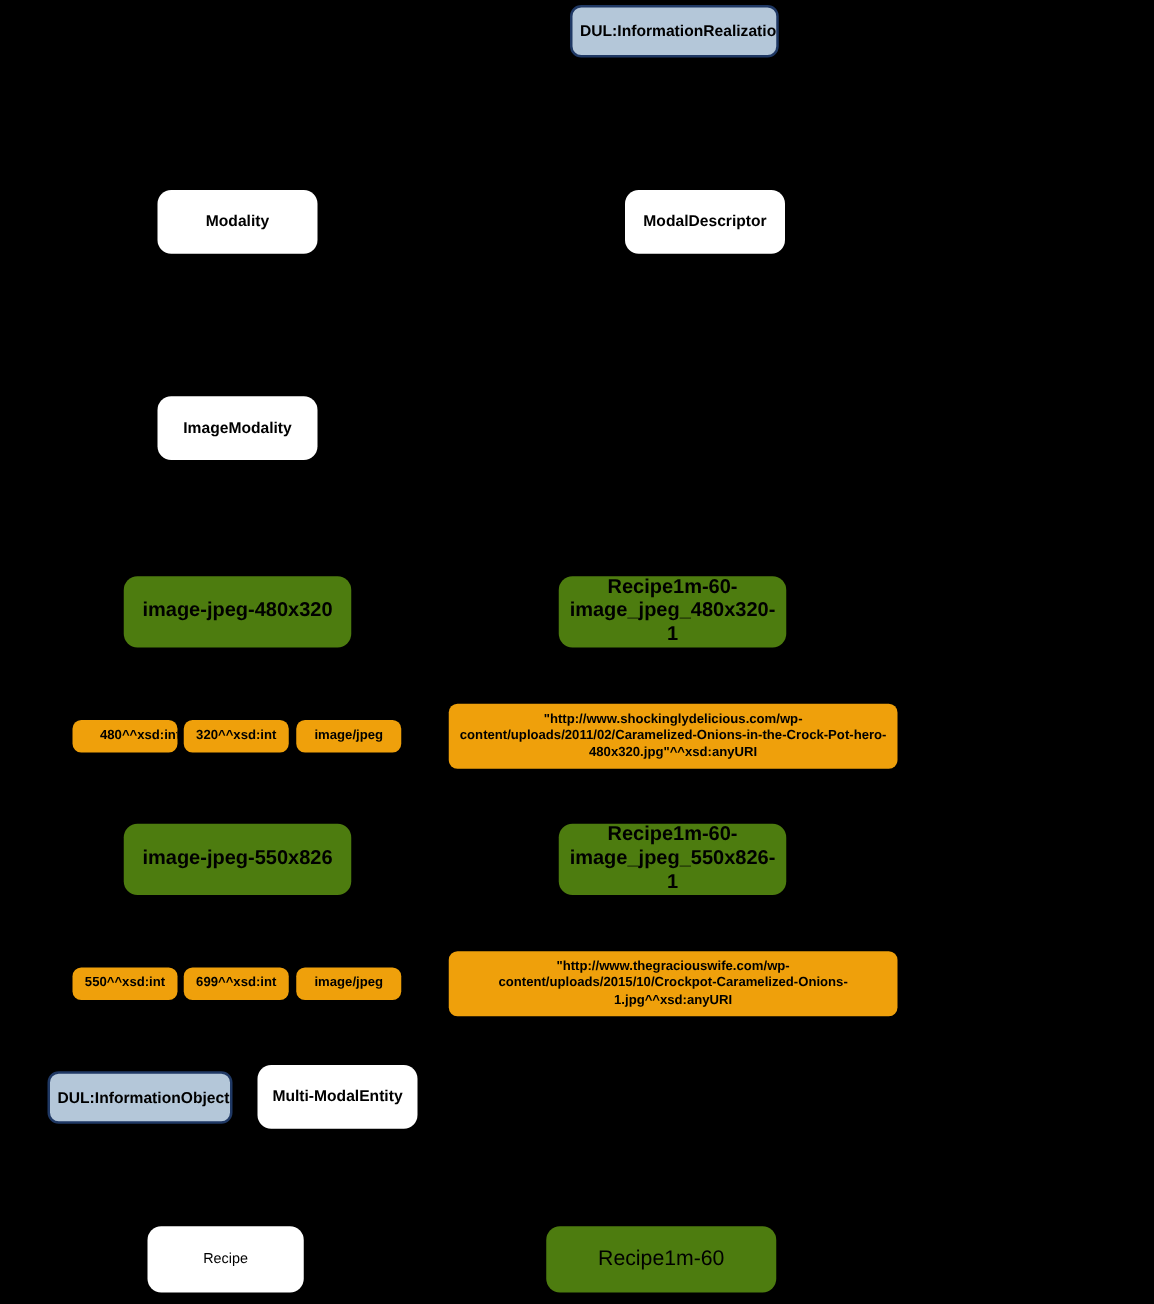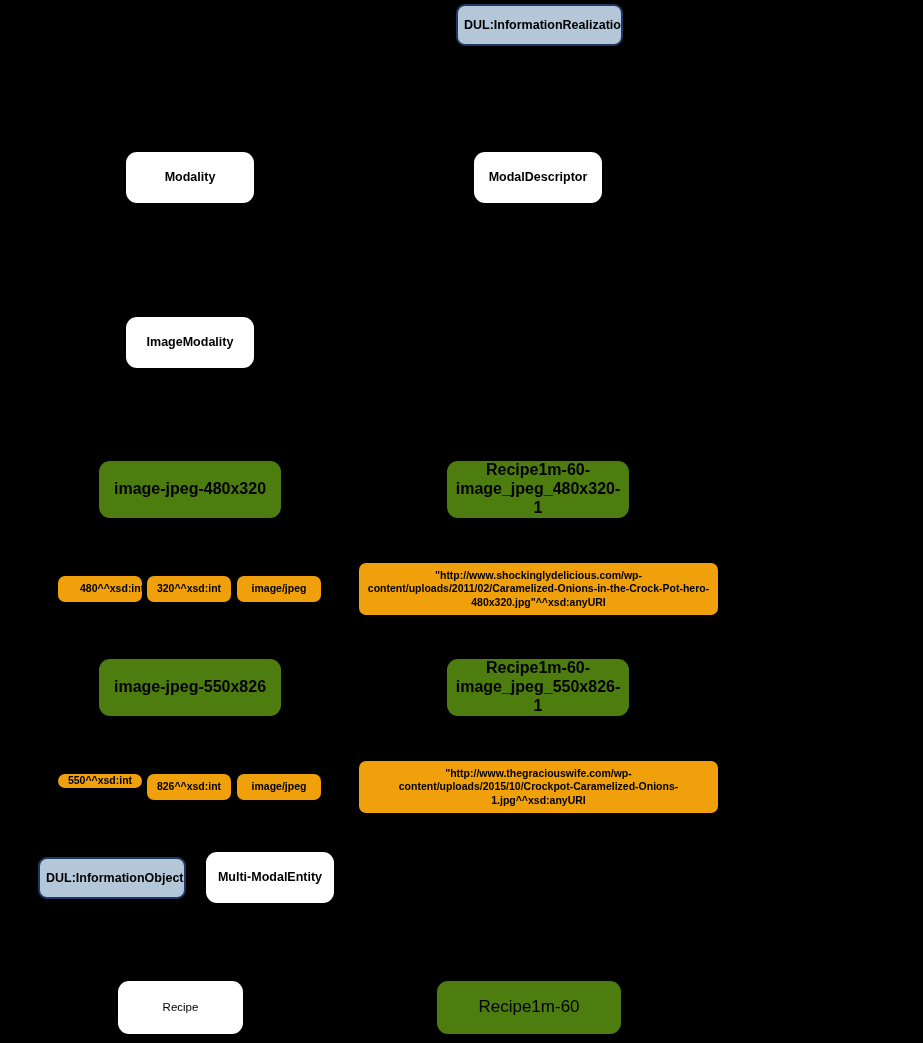--- a/index.html
+++ b/index.html
@@ -92,21 +92,21 @@
 <div id="canvas">
 
   <div class="node n-dul" style="left:456px; top:4px; width:167px; height:42px;">
     <span class="lbl">DUL:InformationRealization</span>
   </div>
 
   <div class="node n-class" style="left:126px; top:152px; width:128px; height:51px;">
     <span class="lbl">Modality</span>
   </div>
 
-  <div class="node n-class" style="left:474px; top:152px; width:128px; height:51px;">
+  <div class="node n-class" style="left:500px; top:152px; width:128px; height:51px;">
     <span class="lbl">ModalDescriptor</span>
   </div>
 
   <div class="node n-class" style="left:126px; top:317px; width:128px; height:51px;">
     <span class="lbl">ImageModality</span>
   </div>
 
   <div class="node n-indiv" style="left:99px; top:461px; width:182px; height:57px;">
     <span class="lbl">image-jpeg-480x320</span>
   </div>
@@ -134,26 +134,26 @@
 
   <div class="node n-indiv" style="left:99px; top:659px; width:182px; height:57px;">
     <span class="lbl">image-jpeg-550x826</span>
   </div>
 
   <div class="node n-indiv" style="left:447px; top:659px; width:182px; height:57px;">
     <span class="lbl">Recipe1m-60-
 image_jpeg_550x826-1</span>
   </div>
 
-  <div class="node n-literal" style="left:58px; top:774px; width:84px; height:14px;">
+  <div class="node n-literal" style="left:58px; top:774px; width:84px; height:26px;">
     <span class="lbl">550^^xsd:int</span>
   </div>
 
   <div class="node n-literal" style="left:147px; top:774px; width:84px; height:26px;">
-    <span class="lbl">826^^xsd:int</span>
+    <span class="lbl">699^^xsd:int</span>
   </div>
 
   <div class="node n-literal" style="left:237px; top:774px; width:84px; height:26px;">
     <span class="lbl">image/jpeg</span>
   </div>
 
   <div class="node n-literal" style="left:359px; top:761px; width:359px; height:52px;">
     <span class="lbl">"http://www.thegraciouswife.com/wp-content/uploads/2015/10/Crockpot-Caramelized-Onions-1.jpg^^xsd:anyURI</span>
   </div>
 

